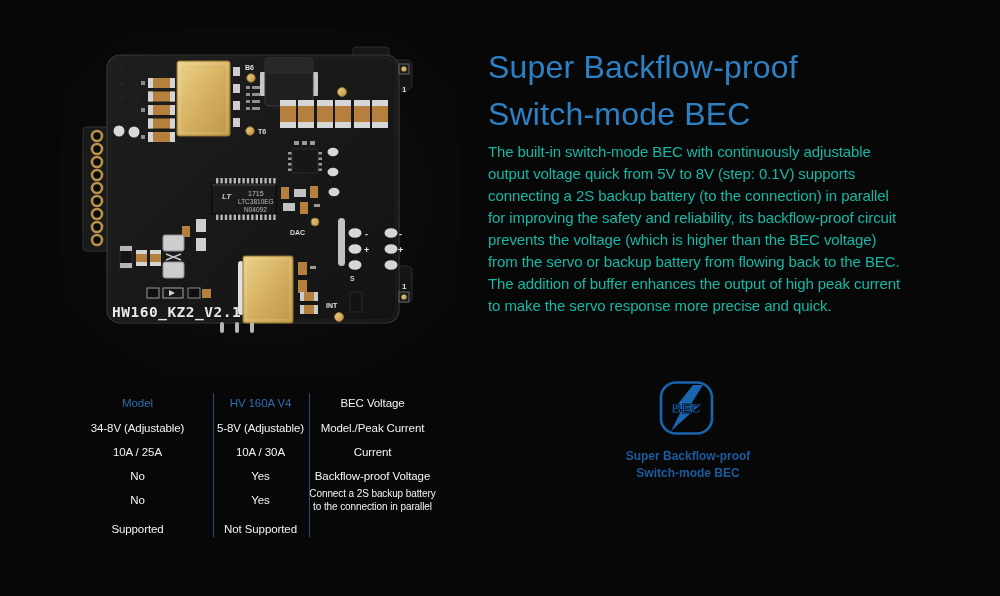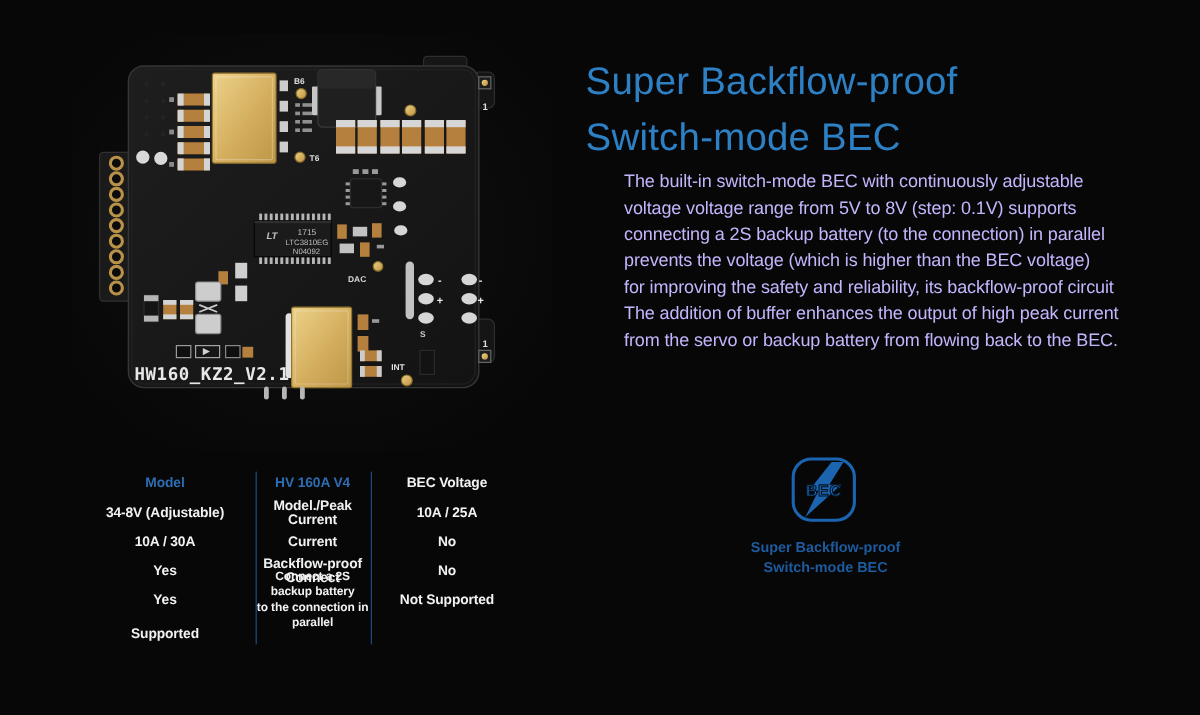--- a/index.html
+++ b/index.html
@@ -9,34 +9,33 @@
     font-family:"Liberation Sans",sans-serif;
   }
   
   .hero-title{
     position:absolute;left:488px;top:44px;
     font-size:32px;line-height:47px;font-weight:400;
     color:#2e80c4;letter-spacing:0.2px;
   }
   .hero-body{
     position:absolute;left:488px;top:141px;
-    font-size:15px;line-height:22px;color:#c4b5fd;
+    font-size:15px;line-height:22px;color:#14b8a6;
     letter-spacing:-0.1px;
-    margin-left:32px;
   }
   
   .spec-table{
     position:absolute;left:62px;top:390px;width:375px;
     display:grid;
     grid-template-columns:151px 95px 129px;
     grid-template-rows:26px 24px 24px 24px 23px 36px;
   }
   .spec-cell{
     display:flex;align-items:center;justify-content:center;
-    text-align:center;font-size:11.5px;font-weight:bold;color:#f1f2f3;
+    text-align:center;font-size:11.5px;font-weight:normal;color:#f1f2f3;
     letter-spacing:-0.1px;
   }
   .spec-cell.hdr{color:#2d6db2;}
   .spec-cell .two-line{line-height:13px;font-size:10px;}
   .vline{
     position:absolute;width:1px;top:393px;height:144px;
     background:#1d4d80;
   }
   .vline.v1{left:213px;}
   .vline.v2{left:309px;}
@@ -362,55 +361,57 @@
     </g>
   </svg>
 
   <div class="hero-title">
     <div>Super Backflow-proof</div>
     <div>Switch-mode BEC</div>
   </div>
 
   <div class="hero-body">
     <div>The built-in switch-mode BEC with continuously adjustable</div>
-    <div>voltage voltage range from 5V to 8V (step: 0.1V) supports</div>
+    <div>output voltage quick from 5V to 8V (step: 0.1V) supports</div>
     <div>connecting a 2S backup battery (to the connection) in parallel</div>
+    <div>for improving the safety and reliability, its backflow-proof circuit</div>
     <div>prevents the voltage (which is higher than the BEC voltage)</div>
-    <div>for improving the safety and reliability, its backflow-proof circuit</div>
+    <div>from the servo or backup battery from flowing back to the BEC.</div>
     <div>The addition of buffer enhances the output of high peak current</div>
-    <div>from the servo or backup battery from flowing back to the BEC.</div>
+    <div>to make the servo response more precise and quick.</div>
   </div>
 
   <div class="spec-table">
     <div class="spec-cell hdr">Model</div>
     <div class="spec-cell hdr">HV 160A V4</div>
 
     <div class="spec-cell">BEC Voltage</div>
     <div class="spec-cell">34-8V (Adjustable)</div>
+    <div class="spec-cell">5-8V (Adjustable)</div>
 
     <div class="spec-cell">Model./Peak Current</div>
     <div class="spec-cell">10A / 25A</div>
     <div class="spec-cell">10A / 30A</div>
 
     <div class="spec-cell">Current</div>
     <div class="spec-cell">No</div>
     <div class="spec-cell">Yes</div>
 
-    <div class="spec-cell">Backflow-proof Connect</div>
+    <div class="spec-cell">Backflow-proof Voltage</div>
     <div class="spec-cell">No</div>
     <div class="spec-cell">Yes</div>
 
     <div class="spec-cell">
       <div class="two-line">
         <div>Connect a 2S backup battery</div>
         <div>to the connection in parallel</div>
       </div>
     </div>
+    <div class="spec-cell">Supported</div>
     <div class="spec-cell">Not Supported</div>
-    <div class="spec-cell">Supported</div>
   </div>
   <div class="vline v1"></div>
   <div class="vline v2"></div>
 
   <svg class="badge-icon" viewBox="0 0 57 58">
     <rect x="3" y="3.5" width="51" height="51" rx="15" fill="none" stroke="#1b64b0" stroke-width="2.6"></rect>
     <polygon points="35,6 16,30 24,30 13,52 43,25 33,25 45,6" fill="#1b64b0"></polygon>
     <text x="28.5" y="34" text-anchor="middle" font-size="13.5" font-weight="bold" letter-spacing="0.5" fill="#1b64b0" stroke="#04101e" stroke-width="0.9">BEC</text>
   </svg>
   <div class="badge-caption">

